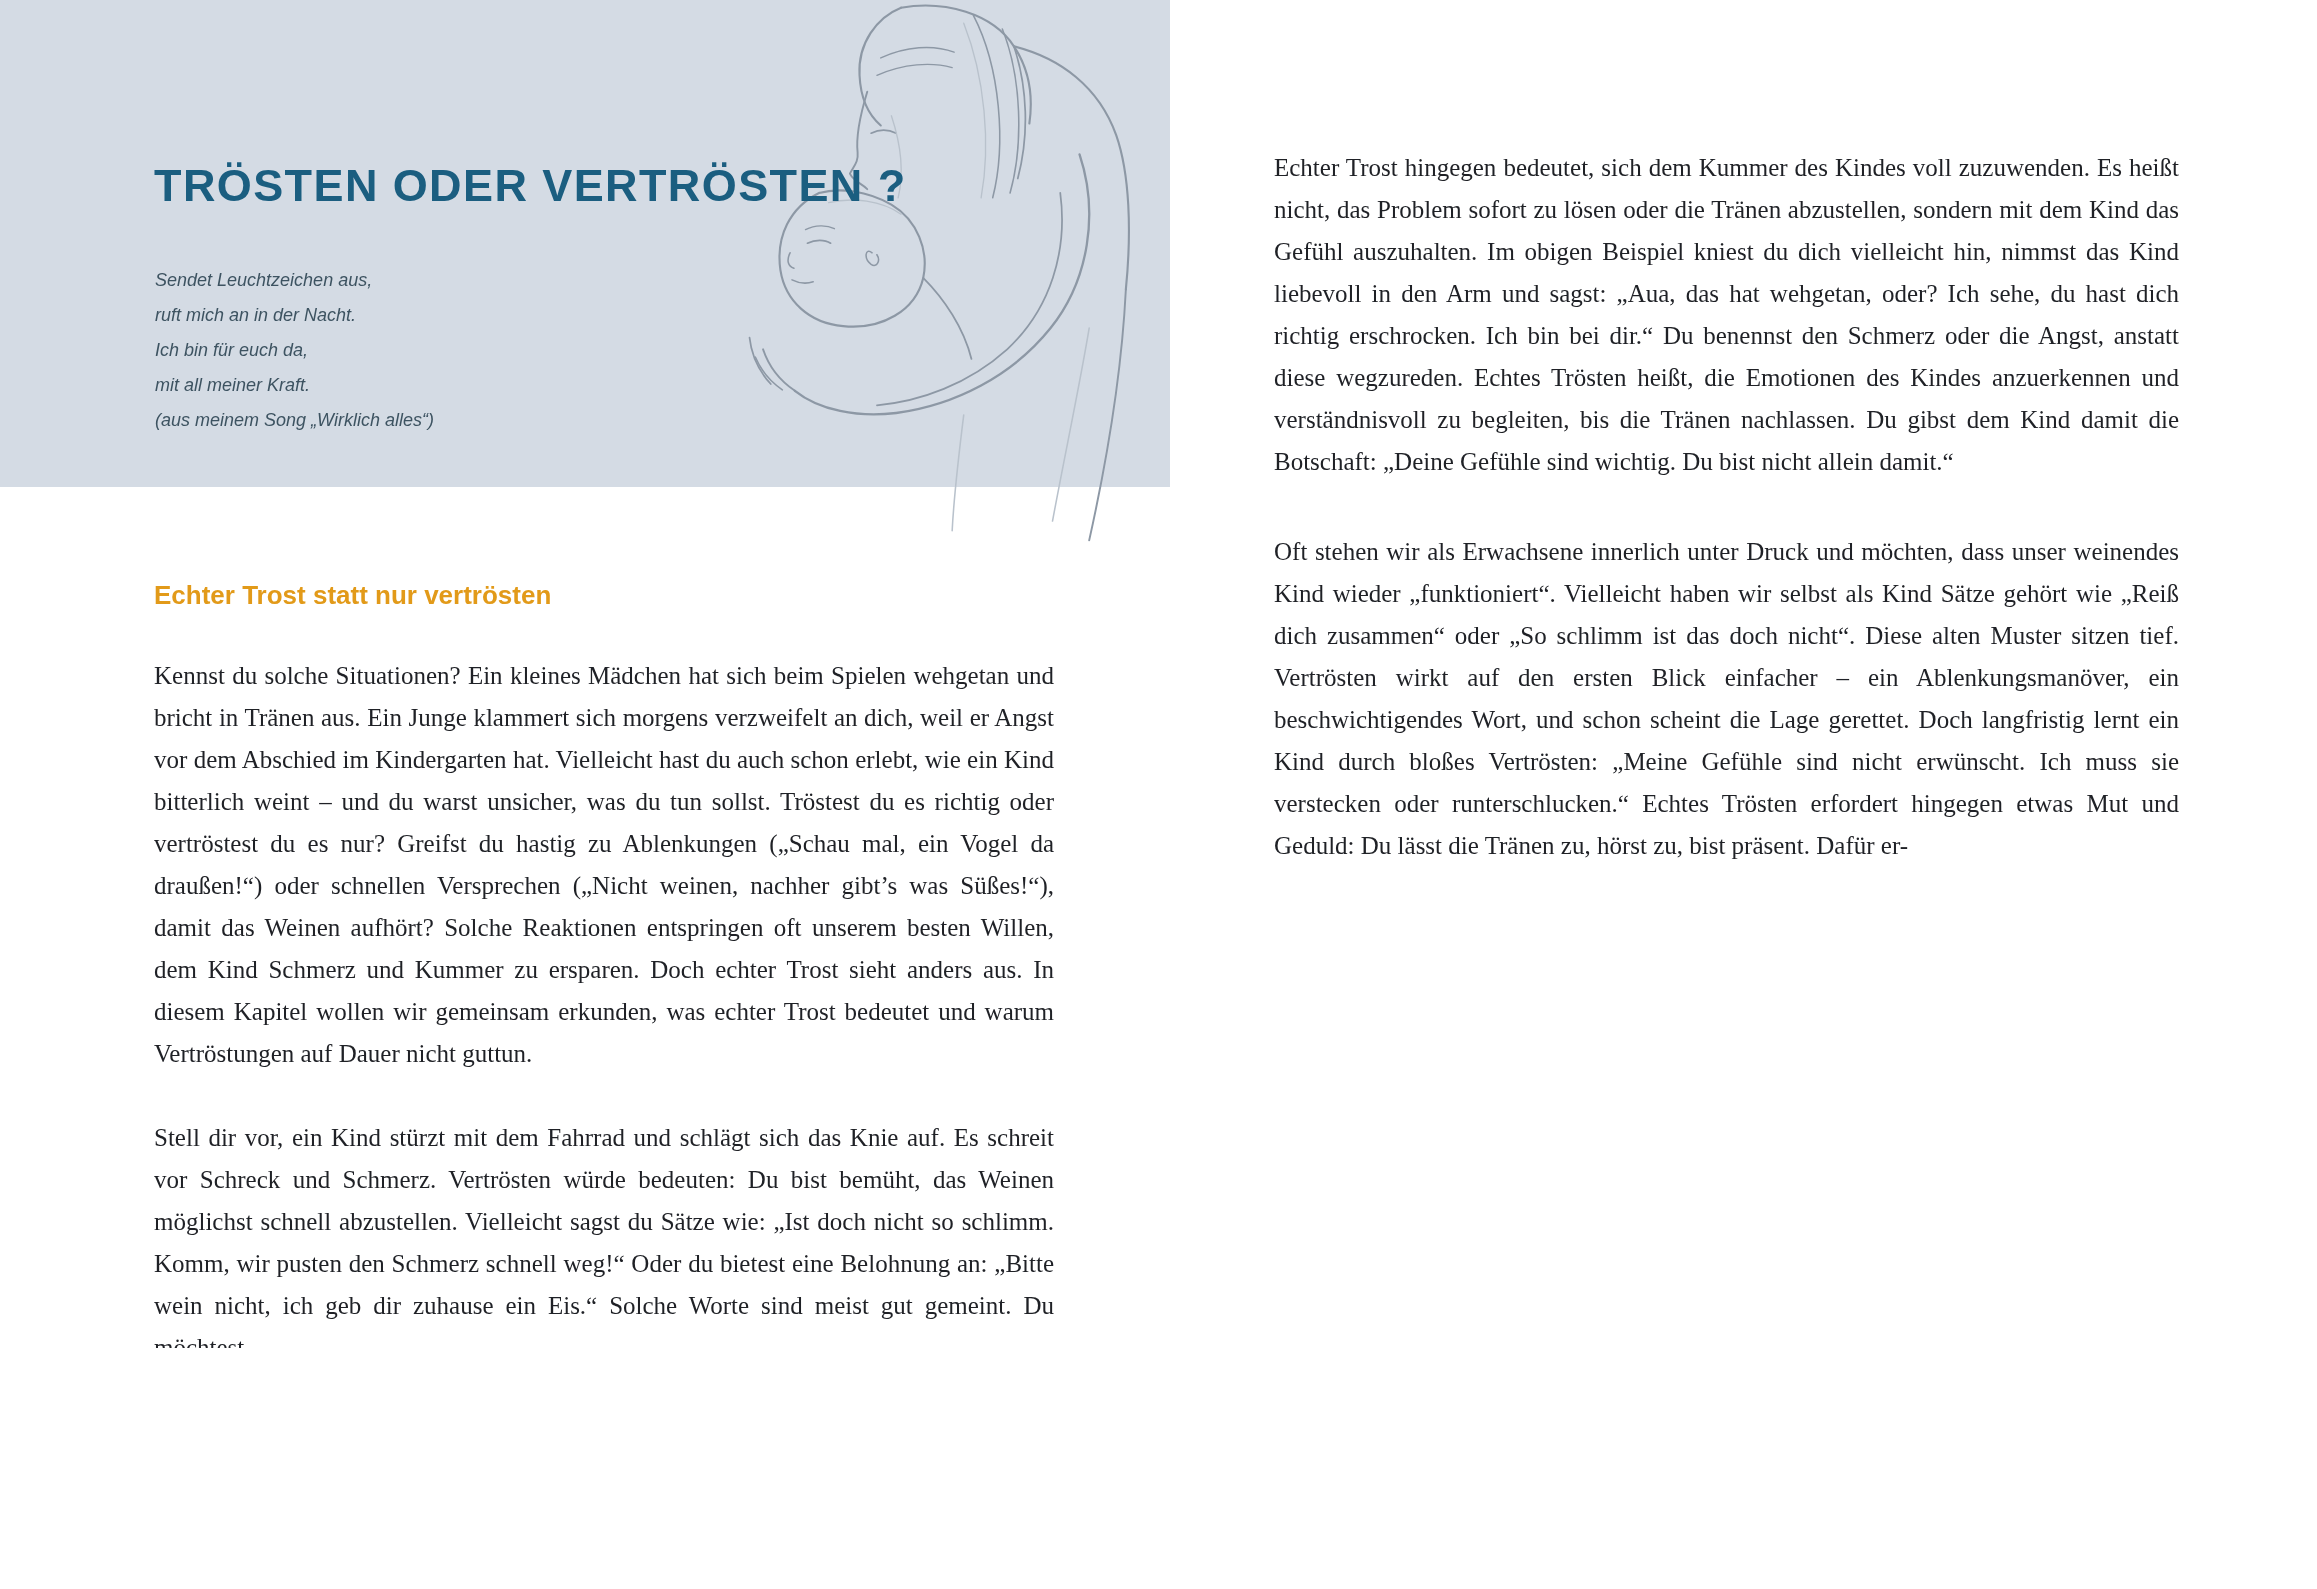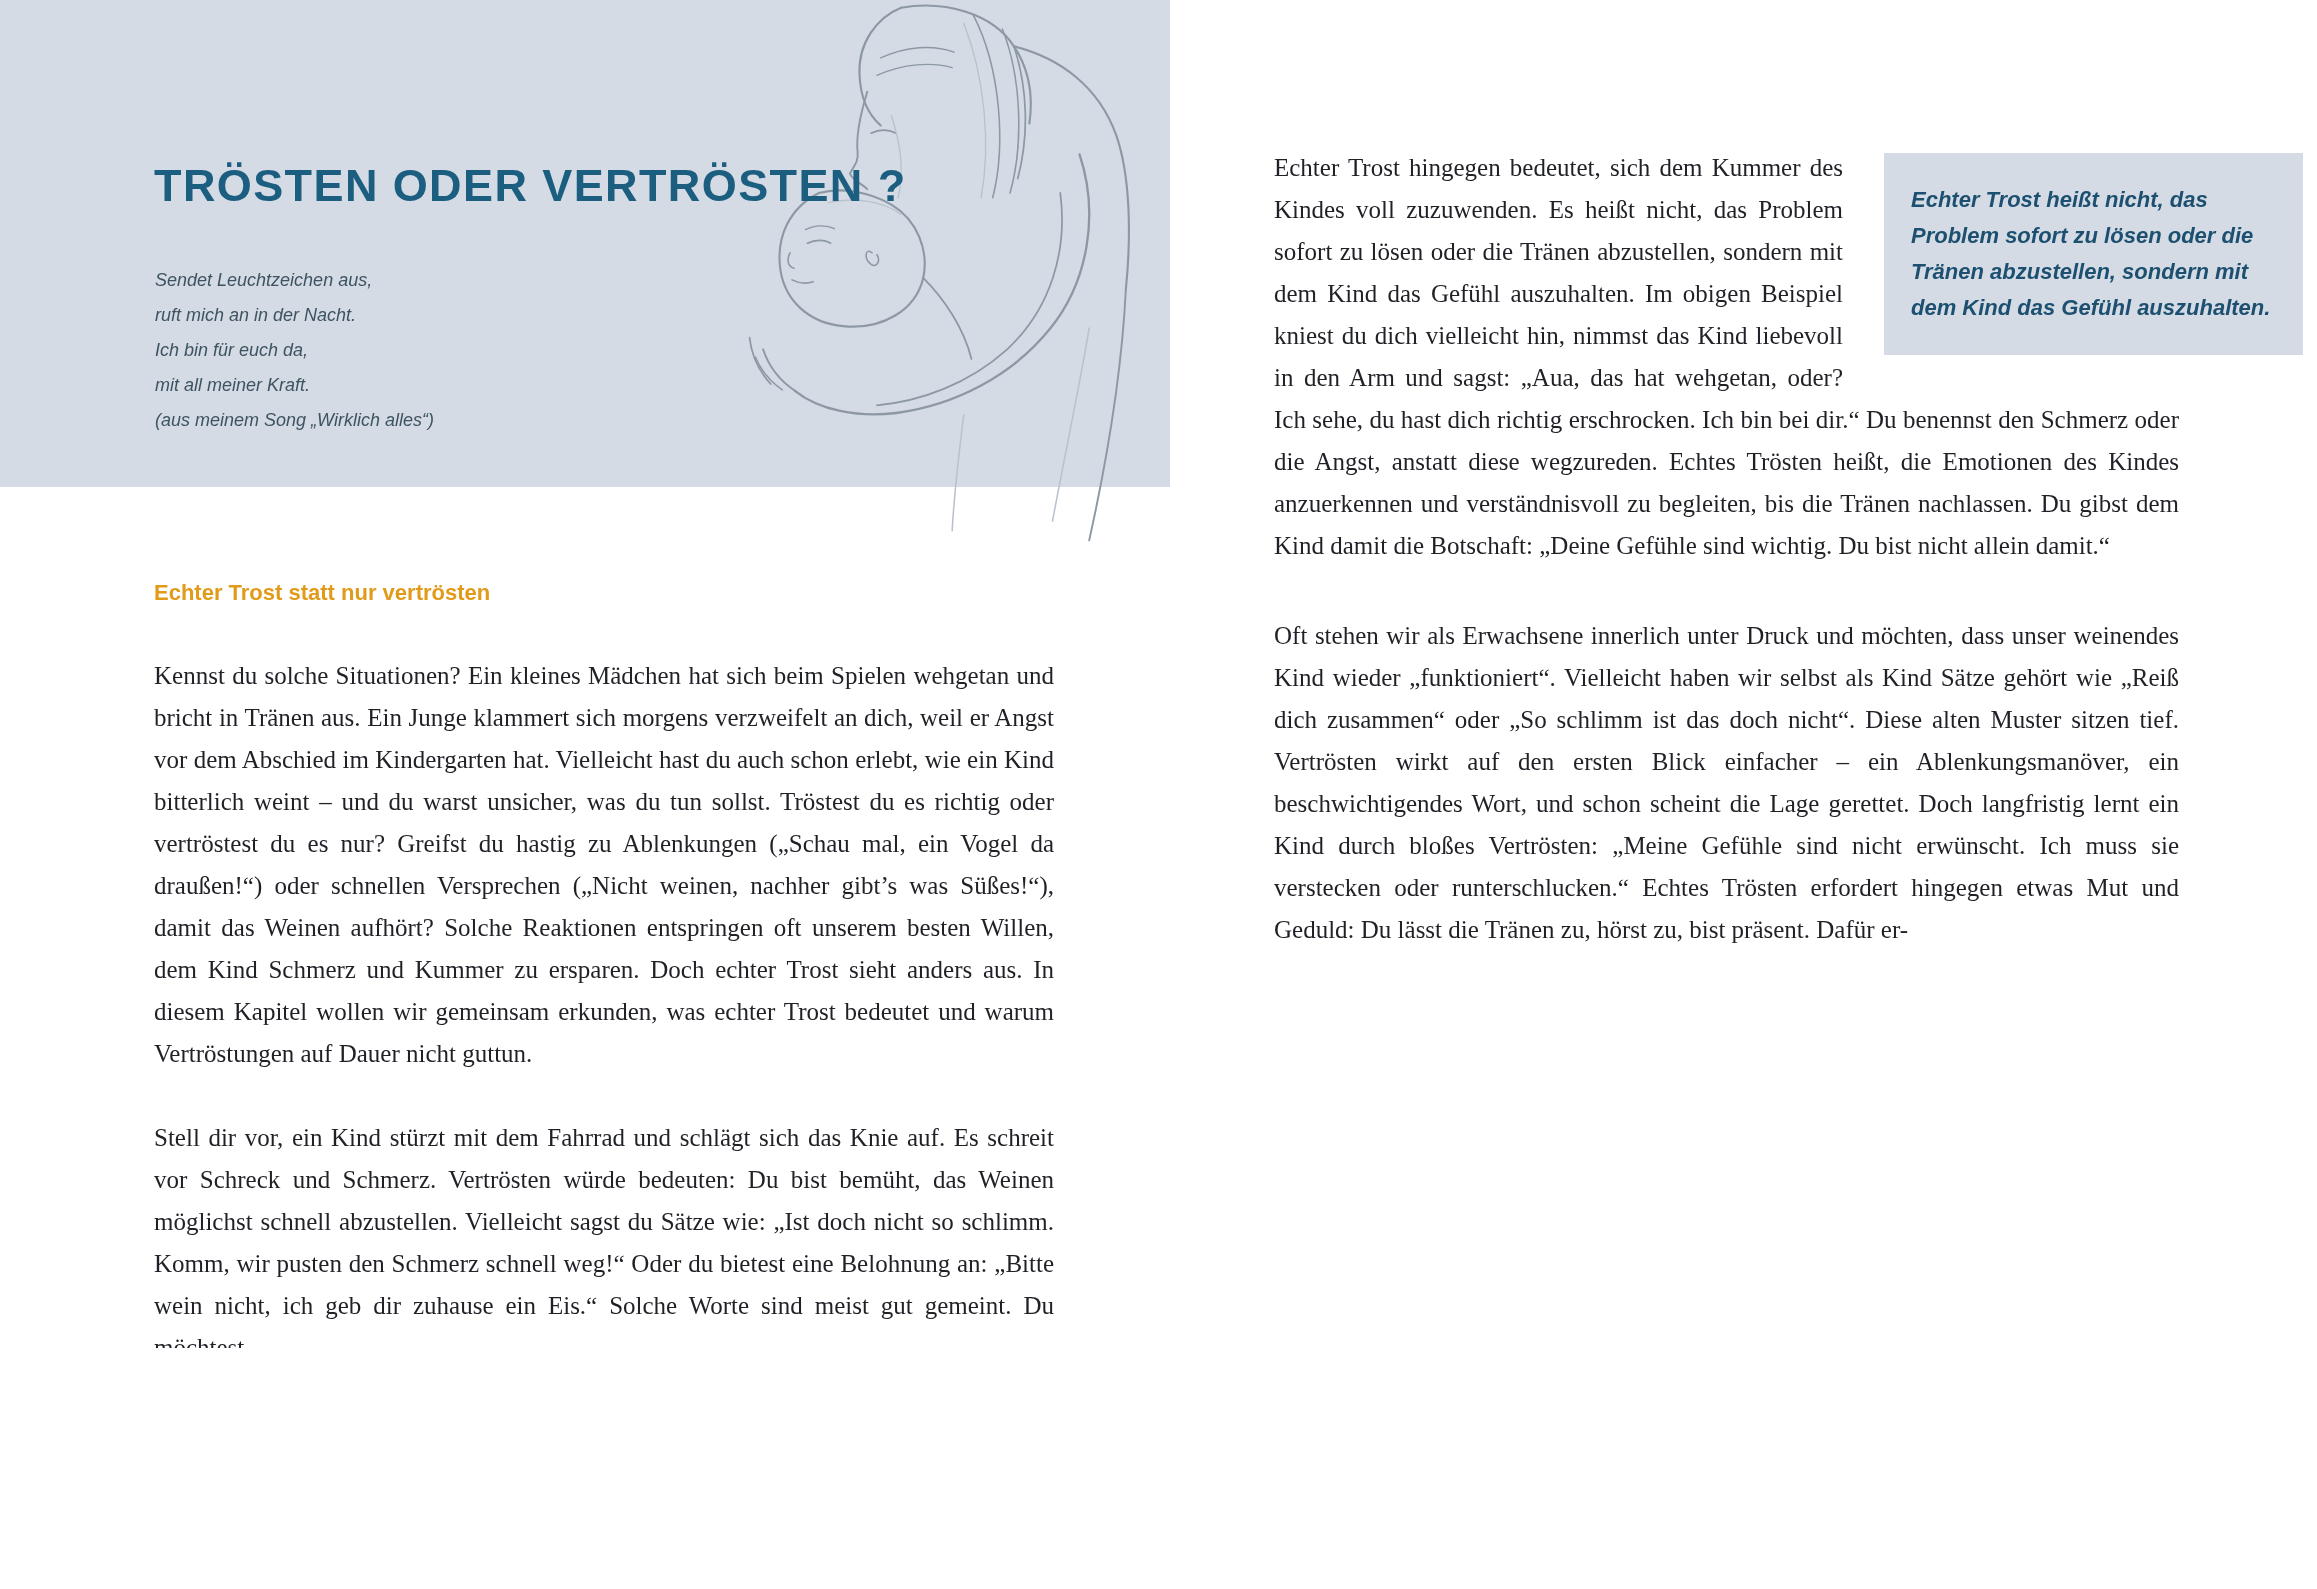--- a/index.html
+++ b/index.html
@@ -46,21 +46,21 @@
     left: 155px; top: 263px;
     font-family: "Liberation Sans", sans-serif;
     font-style: italic;
     font-size: 18px;
     line-height: 35px;
     color: var(--poem_text, #3d5361);
   }
   .subhead {
     font-family: "Liberation Sans", sans-serif;
     font-weight: 700;
-    font-size: 22px;
+    font-size: 26px;
     color: var(--accent_orange, #e29a19);
     margin: 0;
   }
   .subhead-left {
     position: absolute;
     left: 154px; top: 580px;
   }
   .subhead-right {
     margin: 13.5px 0 42px 0;
   }
@@ -168,23 +168,20 @@
       <p>Kennst du solche Situationen? Ein kleines Mädchen hat sich beim Spielen wehgetan und bricht in Tränen aus. Ein Junge klammert sich morgens verzweifelt an dich, weil er Angst vor dem Abschied im Kindergarten hat. Vielleicht hast du auch schon erlebt, wie ein Kind bitterlich weint – und du warst unsicher, was du tun sollst. Tröstest du es richtig oder vertröstest du es nur? Greifst du hastig zu Ablenkungen („Schau mal, ein Vogel da draußen!“) oder schnellen Versprechen („Nicht weinen, nachher gibt’s was Süßes!“), damit das Weinen aufhört? Solche Reaktionen entspringen oft unserem besten Willen, dem Kind Schmerz und Kummer zu ersparen. Doch echter Trost sieht anders aus. In diesem Kapitel wollen wir gemeinsam erkunden, was echter Trost bedeutet und warum Vertröstungen auf Dauer nicht guttun.</p>
       <p>Stell dir vor, ein Kind stürzt mit dem Fahrrad und schlägt sich das Knie auf. Es schreit vor Schreck und Schmerz. Vertrösten würde bedeuten: Du bist bemüht, das Weinen möglichst schnell abzustellen. Vielleicht sagst du Sätze wie: „Ist doch nicht so schlimm. Komm, wir pusten den Schmerz schnell weg!“ Oder du bietest eine Belohnung an: „Bitte wein nicht, ich geb dir zuhause ein Eis.“ Solche Worte sind meist gut gemeint. Du möchtest</p>
     </div>
 
     <div class="pagenum pagenum-left">118</div>
   </div>
 
   <div>
     <div class="body-col body-right">
 
-      <aside class="pullquote">
-        <span>Echter Trost heißt nicht, das Problem sofort zu lösen oder die Tränen abzustellen, sondern mit dem Kind das Gefühl auszuhalten.</span>
-      </aside>
 
       <p>Echter Trost hingegen bedeutet, sich dem Kummer des Kindes voll zuzuwenden. Es heißt nicht, das Problem sofort zu lösen oder die Tränen abzustellen, sondern mit dem Kind das Gefühl auszuhalten. Im obigen Beispiel kniest du dich vielleicht hin, nimmst das Kind liebevoll in den Arm und sagst: „Aua, das hat wehgetan, oder? Ich sehe, du hast dich richtig erschrocken. Ich bin bei dir.“ Du benennst den Schmerz oder die Angst, anstatt diese wegzureden. Echtes Trösten heißt, die Emotionen des Kindes anzuerkennen und verständnisvoll zu begleiten, bis die Tränen nachlassen. Du gibst dem Kind damit die Botschaft: „Deine Gefühle sind wichtig. Du bist nicht allein damit.“</p>
 
 
       <p>Oft stehen wir als Erwachsene innerlich unter Druck und möchten, dass unser weinendes Kind wieder „funktioniert“. Vielleicht haben wir selbst als Kind Sätze gehört wie „Reiß dich zusammen“ oder „So schlimm ist das doch nicht“. Diese alten Muster sitzen tief. Vertrösten wirkt auf den ersten Blick einfacher – ein Ablenkungsmanöver, ein beschwichtigendes Wort, und schon scheint die Lage gerettet. Doch langfristig lernt ein Kind durch bloßes Vertrösten: „Meine Gefühle sind nicht erwünscht. Ich muss sie verstecken oder runterschlucken.“ Echtes Trösten erfordert hingegen etwas Mut und Geduld: Du lässt die Tränen zu, hörst zu, bist präsent. Dafür er-</p>
     </div>
 
     <div class="pagenum pagenum-right">119</div>
   </div>
 

